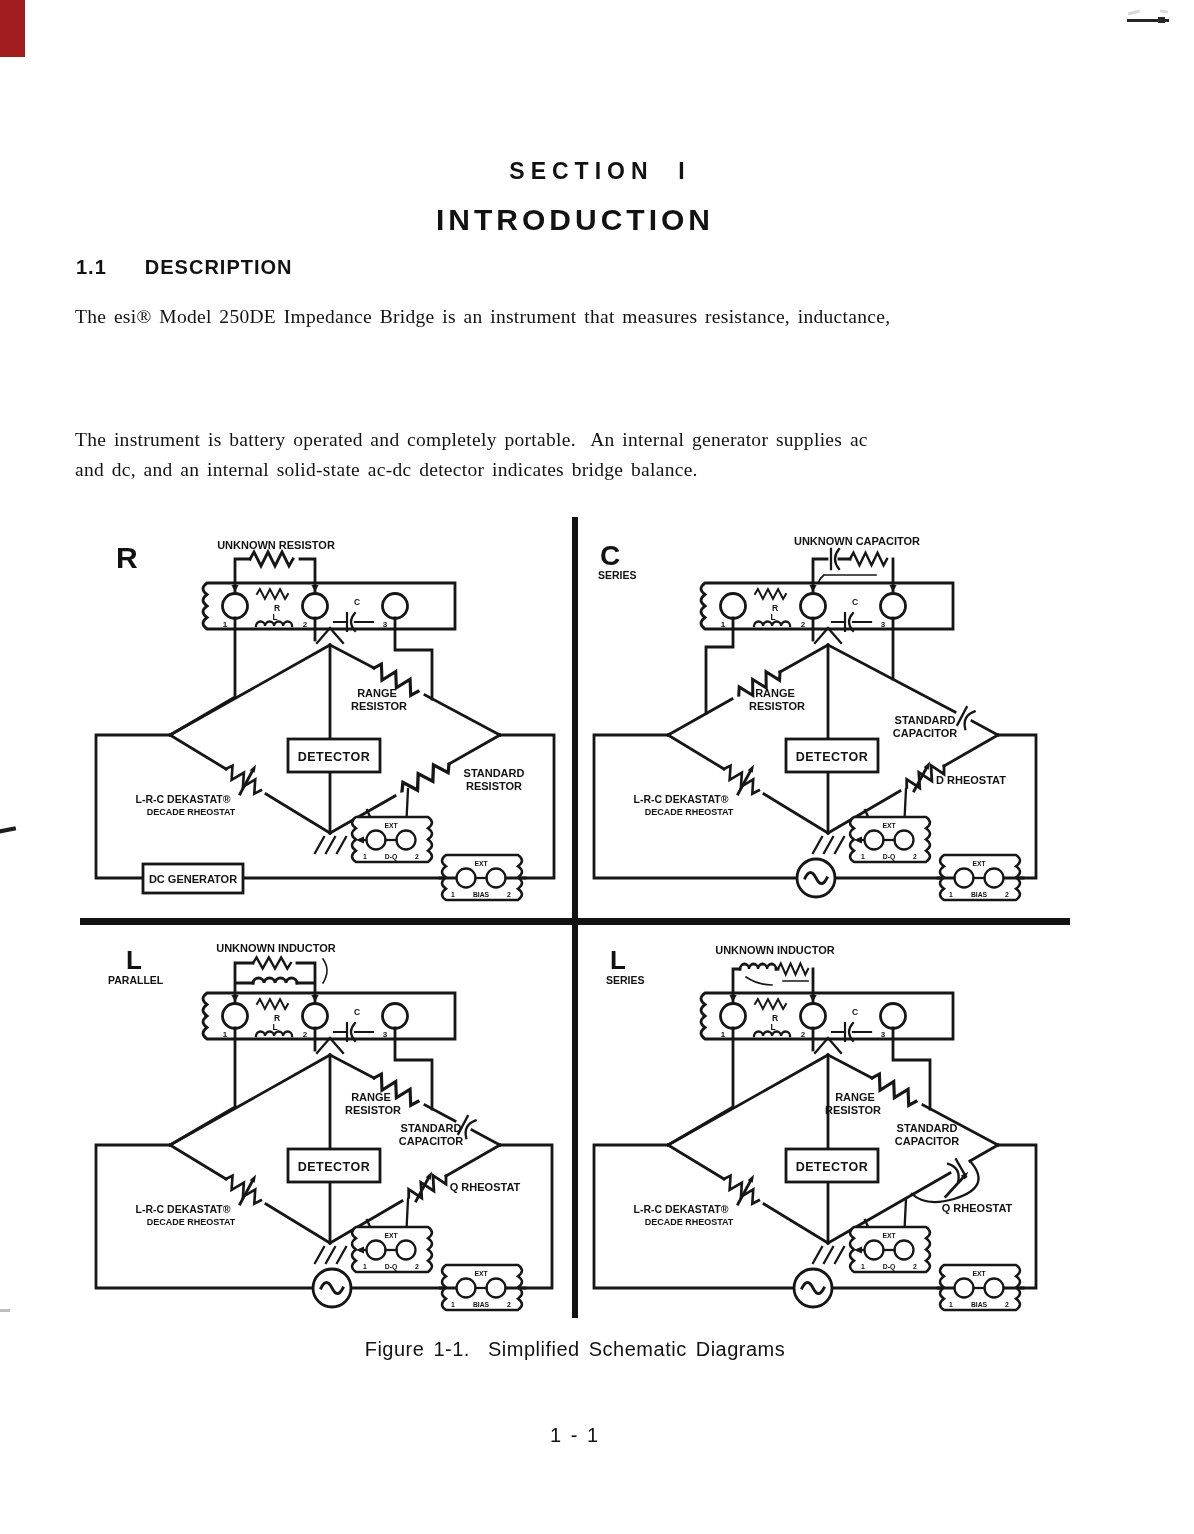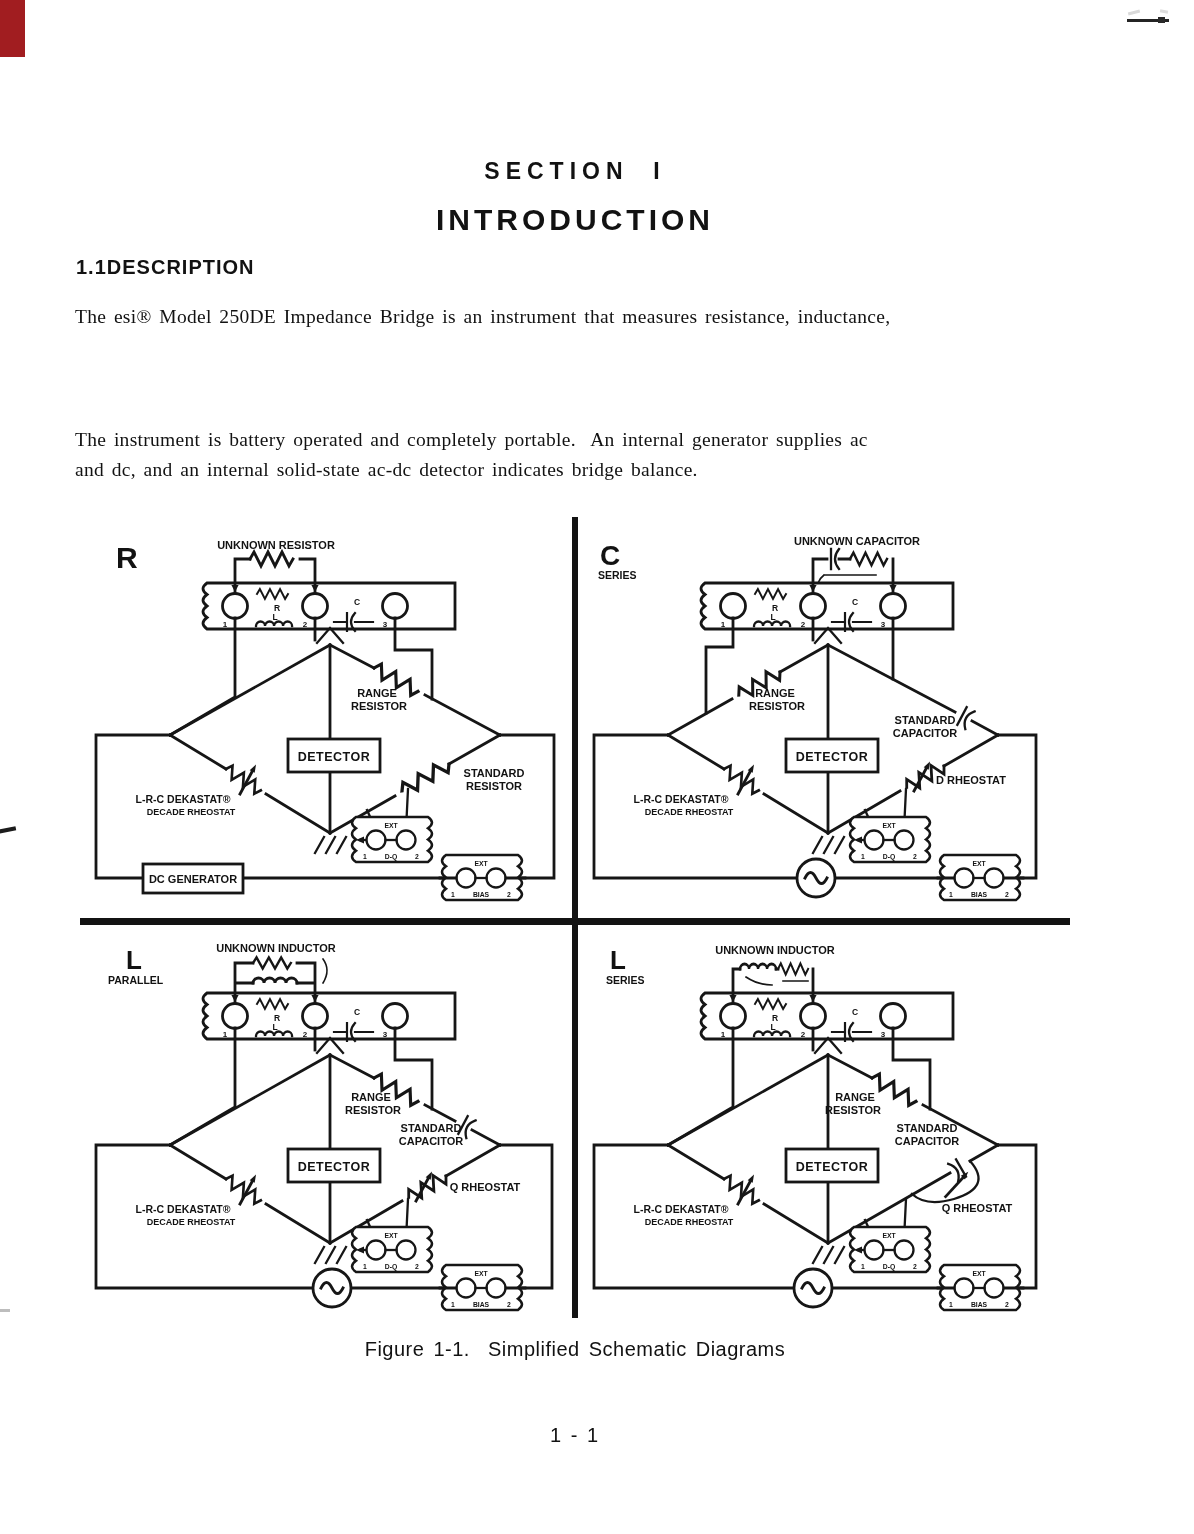--- a/index.html
+++ b/index.html
@@ -3,24 +3,24 @@
 <meta charset="utf-8">
 <style>
   html,body { margin:0; padding:0; background:#e8e8e8; }
   .page {
     position:relative; width:1194px; height:1534px; background:#ffffff;
     font-family:"Liberation Sans", sans-serif; color:#121212; overflow:hidden;
     margin:0 auto;
   }
   .pre { white-space:pre; }
   .center-band { position:absolute; left:0; width:1150px; text-align:center; }
-  .section-h { top:158px; font-size:23px; font-weight:bold; letter-spacing:6px; }
+  .section-h { top:158px; font-size:23px; font-weight:bold; letter-spacing:6px;padding-left:25px; }
   .intro-h   { top:203px; font-size:30px; font-weight:bold; letter-spacing:4px; }
   .desc-h { position:absolute; top:256px; left:76px; font-size:20px; font-weight:bold;
-            letter-spacing:1px; display:flex; }
+            letter-spacing:1px; display:flex; gap:38px; }
   .para { position:absolute; left:75px; width:1040px; font-size:19.5px; line-height:30px;
           letter-spacing:0.3px; word-spacing:2.5px;font-family:Liberation Serif, serif; }
   .p1 { top:302px; } .p2 { top:377px;margin-top:48px; } .p3 { top:449px; }
   .caption { top:1338px; font-size:20px; letter-spacing:0.5px; word-spacing:3px; }
   .pagenum { top:1424px; font-size:20px; letter-spacing:2px; }
 
   
   .vdiv { position:absolute; left:572px; top:517px; width:6px; height:801px; background:#131313; }
   .hdiv { position:absolute; left:80px;  top:918px; width:990px; height:7px; background:#131313; }
 

